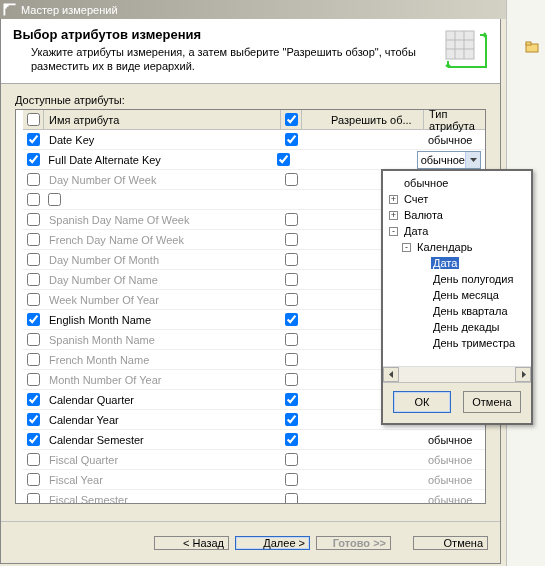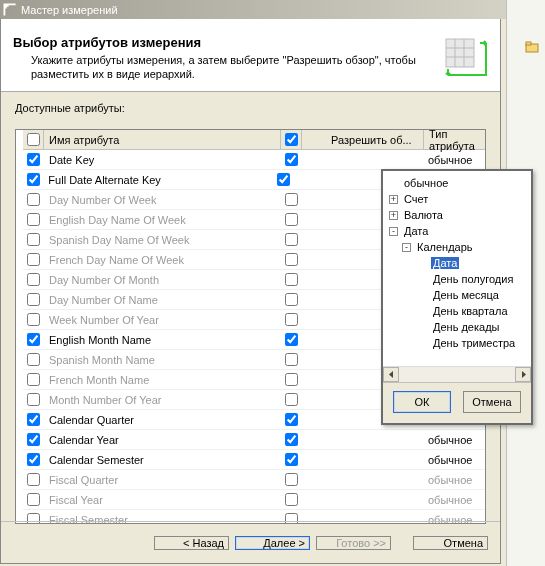--- a/index.html
+++ b/index.html
@@ -10,29 +10,29 @@
   .title-icon { width: 14px; height: 14px; margin-right: 4px; display: flex; align-items: center; justify-content: center; }
   .title-text { flex: 1; color: #fff; font-weight: normal; font-size: 11px; }
   .title-btns { display: flex; gap: 2px; }
   .title-btn { width: 15px; height: 14px; background: #ece9d8; border: 1px solid #888; display: flex; align-items: center; justify-content: center; font-size: 10px; cursor: pointer; }
   .title-btn svg { width: 10px; height: 10px; }
   
   
   .wizard-main { position: absolute; top: 19px; left: 0; width: 501px; height: 545px; background: #ece9d8; border: 1px solid #888; border-top: none; }
   
   
-  .wizard-header { background: #fff; border-bottom: 1px solid #aaa; padding: 16px 12px 10px 12px; display: flex; }
+  .wizard-header { background: #fff; border-bottom: 1px solid #aaa; padding: 8px 12px 10px 12px; display: flex; }
   .wizard-header-text { flex: 1; }
   .wizard-title { font-size: 13px; font-weight: bold; color: #000; margin-bottom: 3px; }
   .wizard-desc { font-size: 11px; color: #000; padding-left: 18px; line-height: 14px; }
   .wizard-icon { width: 46px; height: 46px; margin-left: 10px; }
   
   
   .wizard-body { padding: 10px 14px 8px 14px; }
-  .section-label { margin-bottom: 15px; color: #000; }
+  .section-label { margin-bottom: 3px; color: #000; }
   
   
   .grid { border: 1px solid #848484; background: #fff; height: 395px; overflow: hidden; position: relative; padding-left: 7px; }
   .grid-header { display: flex; background: #ece9d8; height: 20px; border-bottom: 1px solid #c0c0c0; }
   .grid-header-cell { border-right: 1px solid #c0c0c0; display: flex; align-items: center; padding: 0 5px; position: relative; }
   .col-chk { width: 21px; justify-content: center; padding: 0; }
   .col-name { width: 237px; }
   .col-allow { width: 98px; margin-left: 24px; }
   .col-type { flex: 1; border-right: none; }
   .col-chk input[type=checkbox] { margin: 0; }
@@ -46,21 +46,21 @@
   .grid-row.disabled .col-name,
   .grid-row.disabled .col-type { color: #9a9a9a; }
   
   .dropdown-cell { border: 1px solid #7f9db9; height: 18px; display: flex; align-items: center; padding-left: 3px; margin-right: 4px; flex: 1; background: #fff; }
   .dropdown-arrow { width: 15px; height: 16px; background: #dbe5f1; border-left: 1px solid #b8ceec; display: flex; align-items: center; justify-content: center; margin-left: auto; }
   .dropdown-arrow svg { width: 7px; height: 4px; }
   
   
   .wizard-footer { position: absolute; bottom: 0; left: 0; right: 0; height: 42px; border-top: 1px solid #c0c0c0; display: flex; align-items: center; justify-content: flex-end; padding-right: 12px; gap: 6px; }
   .btn { min-width: 75px; height: 14px; background: #ece9d8; border: 1px solid #888; padding: 0 4px; cursor: pointer; font-size: 11px; text-align: right; }
-  .btn:disabled { color: #999; }
+  .btn:disabled { color: #999; font-weight: bold; }
   .btn.default { border: 1px solid #316ac5; box-shadow: inset 0 0 0 1px #c1d7f5; }
   .footer-gap { width: 10px; }
   
   
   .dropdown-popup { position: absolute; left: 381px; top: 169px; width: 152px; background: #fff; border: 2px solid #6b6b6b; box-shadow: 2px 2px 4px rgba(0,0,0,0.3); z-index: 100; }
   .tree { padding: 4px 2px; height: 195px; overflow: hidden; }
   .tree-item { display: flex; align-items: center; height: 16px; padding-left: 4px; }
   .tree-toggle { width: 9px; height: 9px; border: 1px solid #888; display: flex; align-items: center; justify-content: center; font-size: 9px; line-height: 7px; margin-right: 4px; background: #fff; color: #333; }
   .tree-toggle.blank { border: none; background: transparent; }
   .tree-label { padding: 0 2px; }
@@ -183,21 +183,20 @@
             <div class="col-chk">
               <input type="checkbox" style="">
             </div>
             <div class="col-allow"></div>
             <div class="col-type"></div>
           </div>
           <div class="grid-row disabled">
             <div class="col-chk">
               <input type="checkbox" style="">
             </div>
-            <div class="col-name">English Day Name Of Week</div>
             <div class="col-chk">
               <input type="checkbox" style="">
             </div>
             <div class="col-allow"></div>
             <div class="col-type"></div>
           </div>
           <div class="grid-row disabled">
             <div class="col-chk">
               <input type="checkbox" style="">
             </div>

